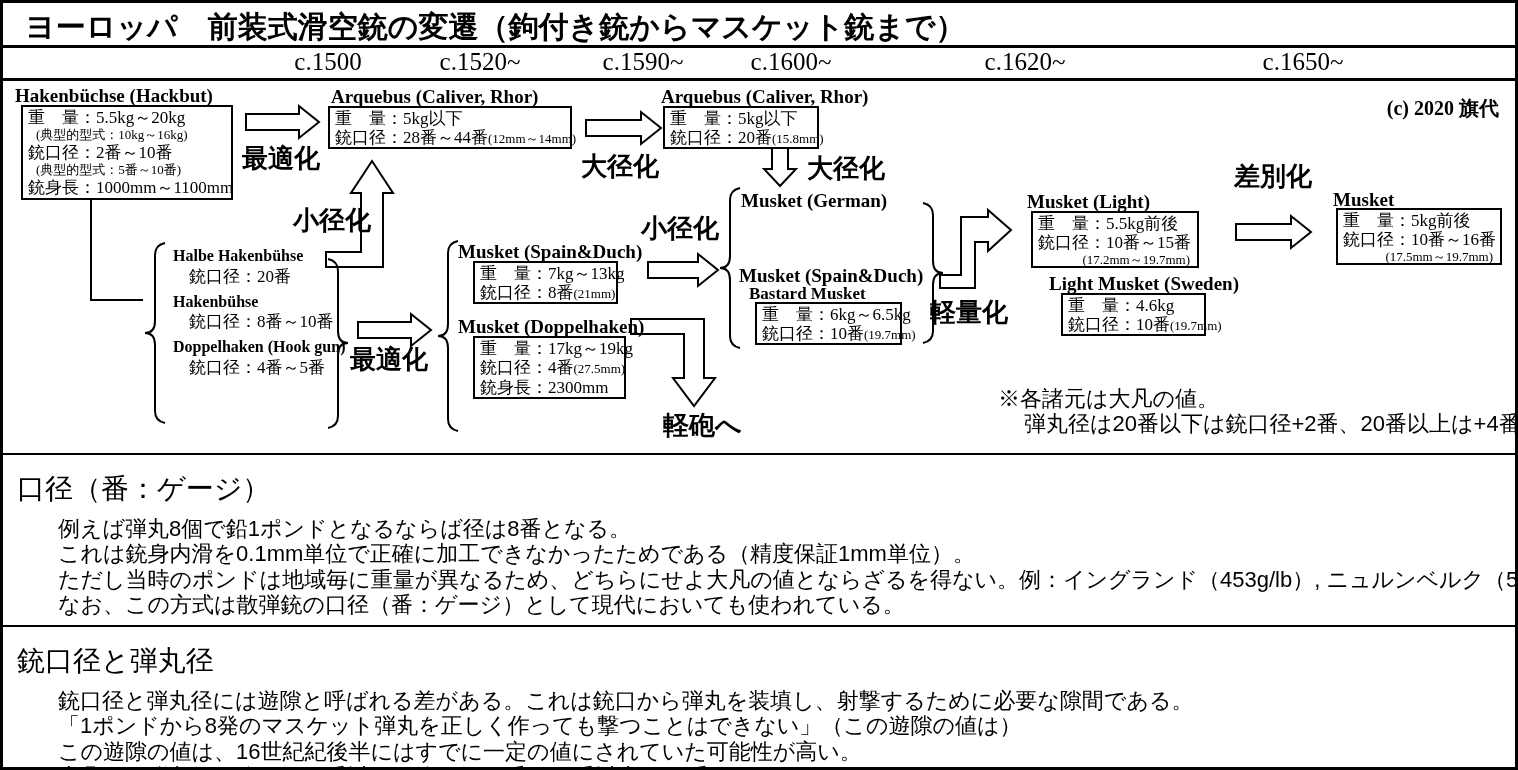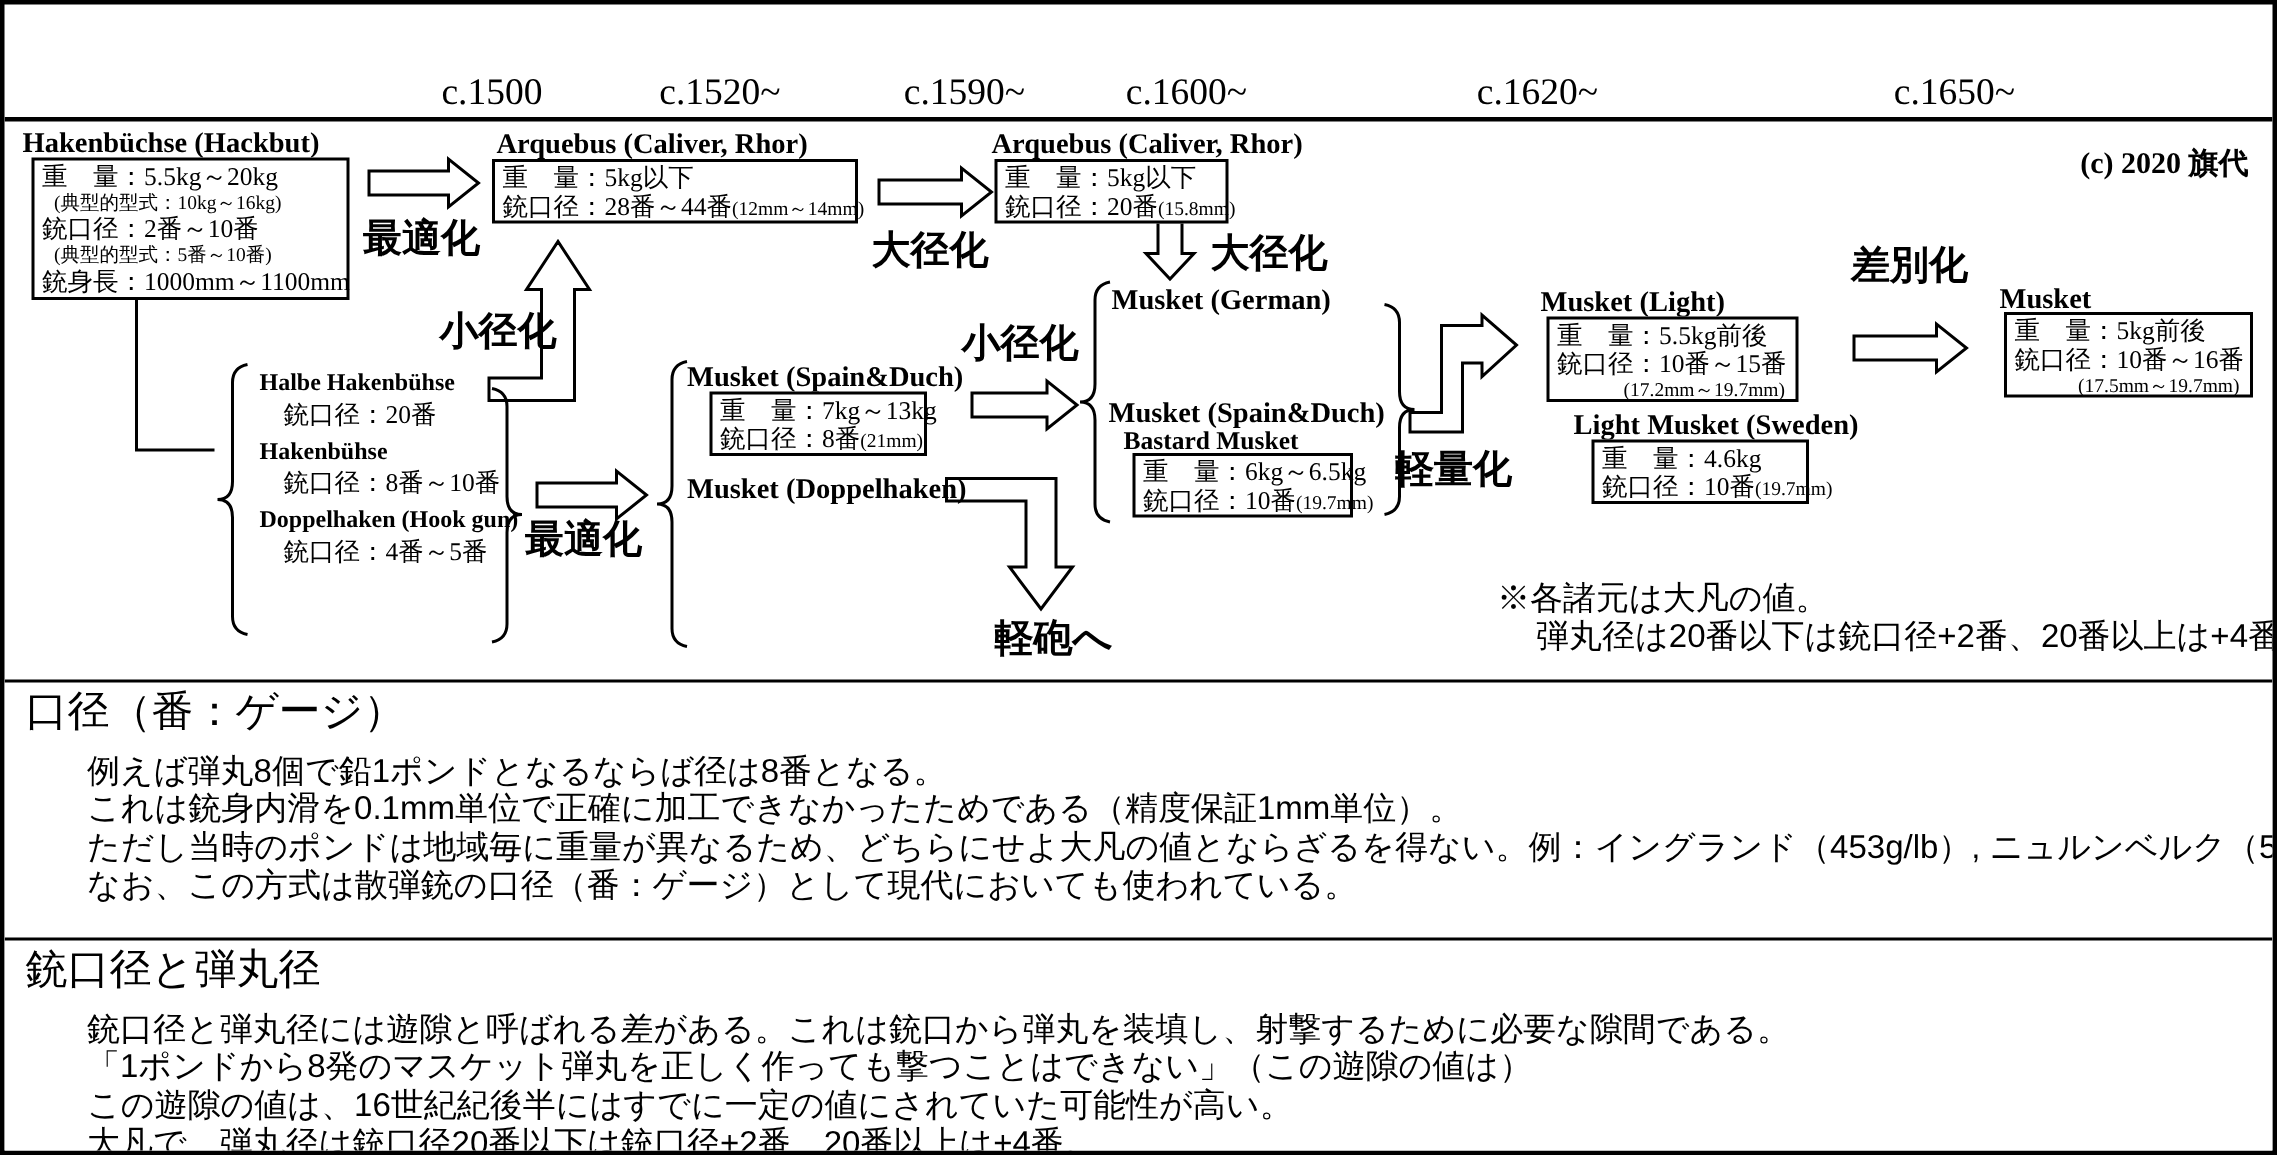--- a/index.html
+++ b/index.html
@@ -28,28 +28,31 @@
   .bname { position:absolute; font-family:"Liberation Serif", serif; font-weight:bold; font-size:16px; white-space:nowrap; }
   .bcal { position:absolute; font-family:"Liberation Serif", serif; font-size:17px; white-space:nowrap; }
   .alabel { position:absolute; font-weight:bold; font-size:26px; white-space:nowrap; }
   .copyright { position:absolute; top:14px; right:16px; font-family:"Liberation Serif", serif;
                font-weight:bold; font-size:20px; white-space:nowrap; }
   .note { position:absolute; font-size:22px; white-space:nowrap; }
   
   .sec { position:absolute; left:0; right:0; border-top:2px solid #000; background:#fff; }
   .sec1 { top:450px; height:172px; }
   .sec2 { top:622px; height:145px; }
-  .sec-h { margin:0 0 8px 14px; font-size:28px; white-space:nowrap; }
+  .sec-h { margin:15px 0 8px 14px; font-size:28px; white-space:nowrap; }
   .sec-line { margin:0 0 0 55px; font-size:22px; line-height:25.4px; white-space:nowrap; }
 </style>
 </head>
 <body>
 
 <div class="page">
 
+  <div class="titlebar">
+    <div class="title">ヨーロッパ　前装式滑空銃の変遷（鉤付き銃からマスケット銃まで）</div>
+  </div>
 
   <div class="timeline">
     <span class="tl" style="left:325px">c.1500</span>
     <span class="tl" style="left:477px">c.1520~</span>
     <span class="tl" style="left:640px">c.1590~</span>
     <span class="tl" style="left:788px">c.1600~</span>
     <span class="tl" style="left:1022px">c.1620~</span>
     <span class="tl" style="left:1300px">c.1650~</span>
   </div>
 
@@ -107,20 +110,25 @@
     <div class="bname" style="left:170px; top:257px">Doppelhaken (Hook gun)</div>
     <div class="bcal" style="left:186px; top:275px">銃口径：4番～5番</div>
 
     <div class="ntitle" style="left:455px; top:160px">Musket (Spain&amp;Duch)</div>
     <div class="box" style="left:470px; top:180px; width:145px; height:43px">
       <div>重　量：7kg～13kg</div>
       <div><span>銃口径：8番</span><span class="small">(21mm)</span></div>
     </div>
 
     <div class="ntitle" style="left:455px; top:235px">Musket (Doppelhaken)</div>
+    <div class="box" style="left:470px; top:255px; width:153px; height:63px">
+      <div>重　量：17kg～19kg</div>
+      <div><span>銃口径：4番</span><span class="small">(27.5mm)</span></div>
+      <div>銃身長：2300mm</div>
+    </div>
 
     <div class="ntitle" style="left:738px; top:109px">Musket (German)</div>
 
     <div class="ntitle" style="left:736px; top:184px">Musket (Spain&amp;Duch)</div>
     <div class="ntitle2" style="left:746px; top:203px">Bastard Musket</div>
     <div class="box" style="left:752px; top:221px; width:147px; height:43px">
       <div>重　量：6kg～6.5kg</div>
       <div><span>銃口径：10番</span><span class="small">(19.7mm)</span></div>
     </div>
 

